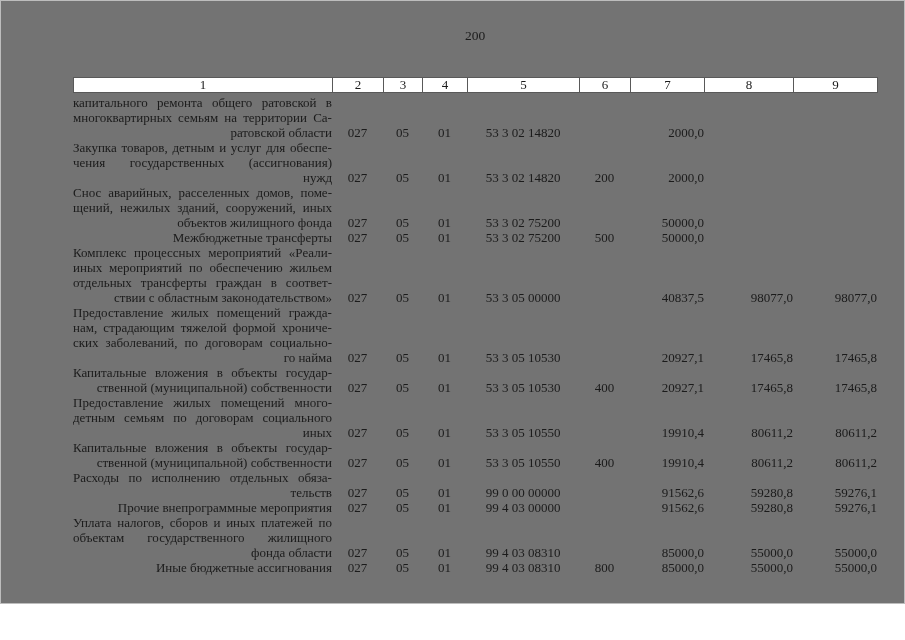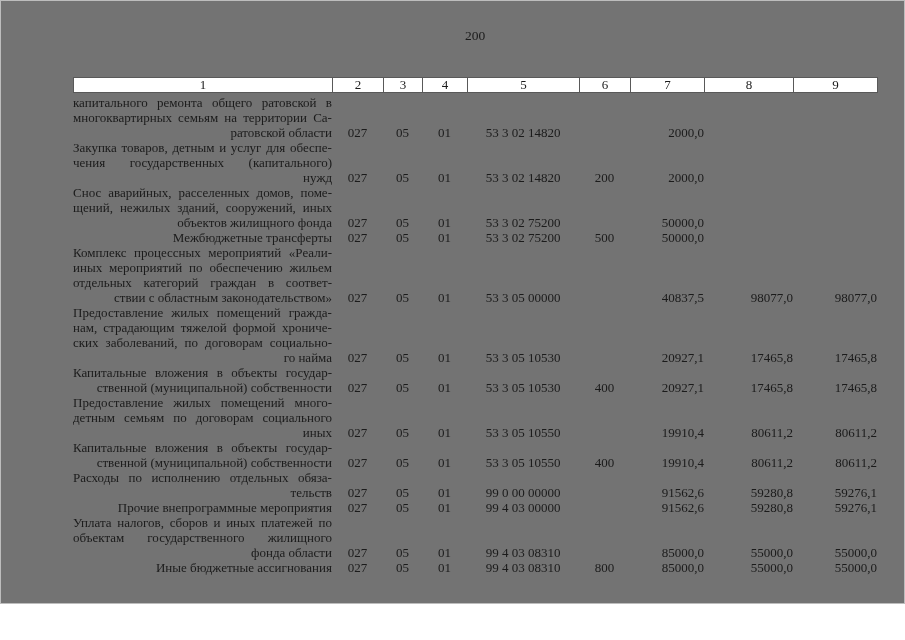--- a/index.html
+++ b/index.html
@@ -158,21 +158,21 @@
               <span>товаров,</span>
               <span>детным</span>
               <span>и</span>
               <span>услуг</span>
               <span>для</span>
               <span>обеспе-</span>
             </div>
             <div class="jl">
               <span>чения</span>
               <span>государственных</span>
-              <span>(капитального)</span>
+              <span>(ассигнования)</span>
             </div>
             <div class="ll">нужд</div>
           </td>
           <td class="tc">027</td>
           <td class="tc">05</td>
           <td class="tc">01</td>
           <td class="tc">53 3 02 14820</td>
           <td class="tc">200</td>
           <td class="tn7">2000,0</td>
           <td class="tn8"></td>
@@ -228,21 +228,21 @@
             </div>
             <div class="jl">
               <span>иных</span>
               <span>мероприятий</span>
               <span>по</span>
               <span>обеспечению</span>
               <span>жильем</span>
             </div>
             <div class="jl">
               <span>отдельных</span>
-              <span>категорий</span>
+              <span>трансферты</span>
               <span>граждан</span>
               <span>в</span>
               <span>соответ-</span>
             </div>
             <div class="ll">ствии с областным законодательством»</div>
           </td>
           <td class="tc">027</td>
           <td class="tc">05</td>
           <td class="tc">01</td>
           <td class="tc">53 3 05 00000</td>

